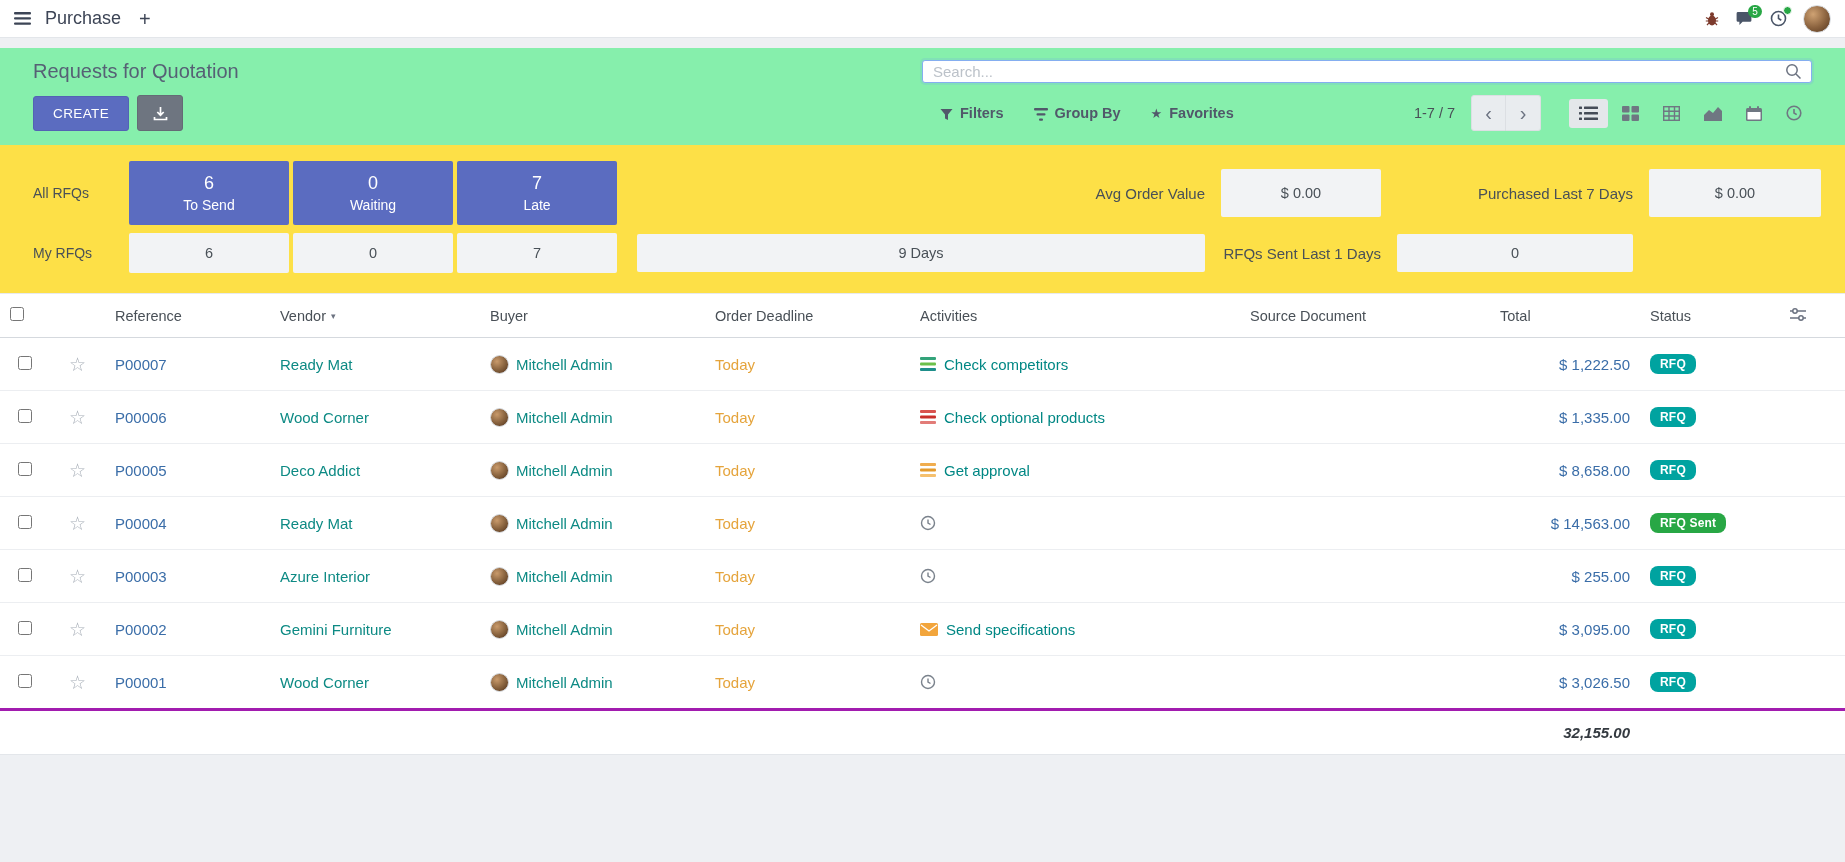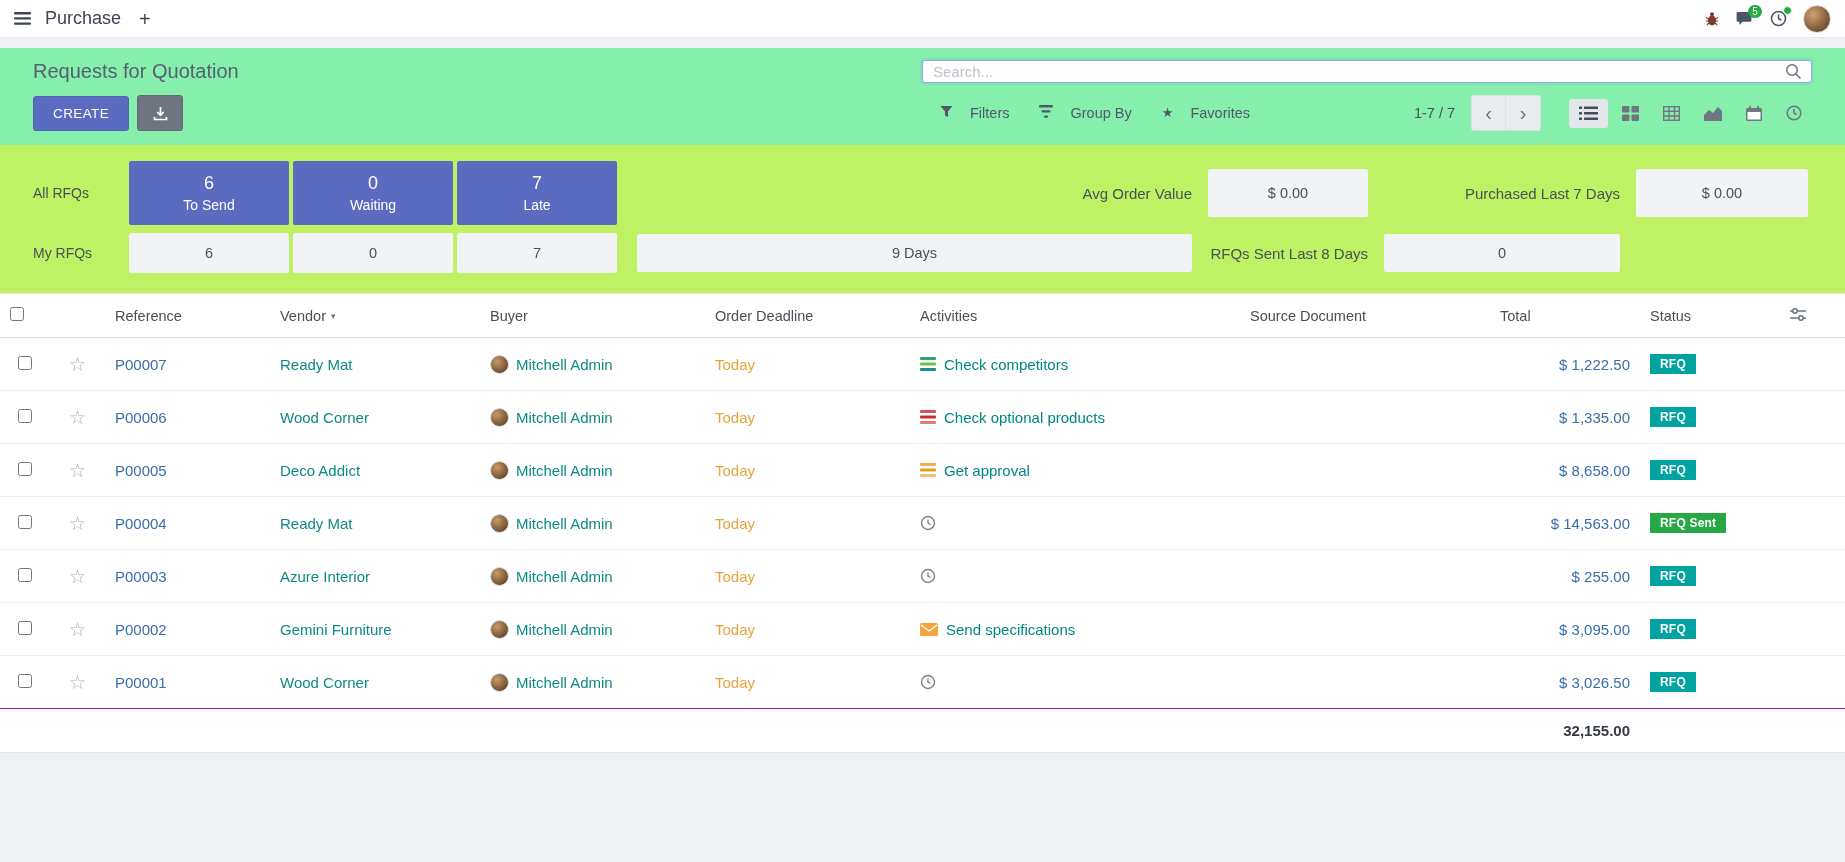--- a/index.html
+++ b/index.html
@@ -60,38 +60,38 @@
   .btn-create {
     background: #5b6cc0; color: #fff; border: 1px solid #5363b4; border-radius: 3px;
     font-size: 13.5px; letter-spacing: .4px; padding: 9px 19px; cursor: pointer; font-family: inherit;
   }
   .btn-export {
     background: #6e7580; border: 1px solid #646b75; border-radius: 3px; margin-left: 8px;
     width: 46px; height: 36px; display: inline-flex; align-items: center; justify-content: center; cursor: pointer;
   }
   .cp-controls { margin-left: auto; display: flex; align-items: center; width: 890px; }
   .search-opts { display: flex; align-items: center; gap: 30px; padding-left: 18px; }
-  .opt { display: inline-flex; align-items: flex-start; gap: 17px; font-size: 14.5px; color: #51586a; cursor: pointer; }
+  .opt { display: inline-flex; align-items: flex-end; gap: 7px; font-size: 14.5px; color: #51586a; cursor: pointer; font-weight: bold; }
   .opt .glyph-star { font-size: 13px; color: #51586a; }
   .pager { margin-left: auto; font-size: 14.5px; color: #495057; white-space: nowrap; }
   .pager-btns { display: flex; margin-left: 16px; }
   .pager-btn {
     width: 35px; height: 36px; background: #e9ecef; border: 1px solid #dcdfe3;
     display: inline-flex; align-items: center; justify-content: center;
     color: #6b7280; font-size: 20px; cursor: pointer; line-height: 1;
   }
   .pager-btn.prev { border-radius: 3px 0 0 3px; }
   .pager-btn.next { border-radius: 0 3px 3px 0; border-left: 0; }
   .switcher { display: flex; align-items: center; margin-left: 28px; gap: 4px; }
   .sw-item { padding: 7px 10px; border-radius: 3px; display: inline-flex; cursor: pointer; }
   .sw-item.active { background: #e4e7ea; }
   .sw-item svg { display: block; }
 
   
-  .dashboard { display: flex; padding: 16px 37px 20px 33px; background: #bef264; border-bottom: 1px solid #e8eaed; }
+  .dashboard { display: flex; padding: 16px 24px 20px 33px; background: #fde047; border-bottom: 1px solid #e8eaed; }
   .dash-left { display: flex; flex-direction: column; gap: 8px; }
   .dash-row { display: flex; align-items: center; }
   .dash-label { width: 96px; font-size: 14px; color: #495057; }
   .tiles { display: flex; gap: 4px; }
   .tile-big {
     width: 160px; height: 64px; background: #5b6cc0; color: #fff; border-radius: 2px;
     display: flex; flex-direction: column; align-items: center; justify-content: center; cursor: pointer;
   }
   .tile-big .t-val { font-size: 18px; margin-bottom: 3px; }
   .tile-big .t-label { font-size: 14px; }
@@ -135,25 +135,25 @@
   .buyer-cell { display: flex; align-items: center; gap: 7px; }
   .mini-avatar {
     width: 19px; height: 19px; border-radius: 50%; flex: 0 0 auto;
     background: radial-gradient(circle at 35% 32%, #c99a6b, #85603c 55%, #4f311c);
     border: 1px solid #d9dde2;
   }
   .activity-cell { display: flex; align-items: center; gap: 8px; color: #008784; }
   .activity-cell svg { flex: 0 0 auto; }
   .status-pill {
     display: inline-block; color: #fff; font-size: 12px; font-weight: 700;
-    padding: 3px 10px; border-radius: 0; letter-spacing: .2px;
+    padding: 3px 10px; border-radius: 8px; letter-spacing: .2px;
   }
   .pill-rfq { background: #00a3a0; }
   .pill-rfq-sent { background: #28a745; }
-  .footer-row td { border-top: 1px solid #a21caf; font-weight: 700; color: #343a40; padding: 13px 10px; }
+  .footer-row td { border-top: 3px solid #a21caf; font-weight: 700; color: #343a40; padding: 13px 10px; font-style: italic; }
   .bottom-space { height: 110px; background: #eef0f3; border-top: 1px solid #e3e6ea; }
 </style>
 </head>
 <body>
 
 <div class="navbar">
   <div class="nav-left">
     <span class="hamburger">
       <svg width="17" height="13" viewBox="0 0 17 13">
           <g fill="#3d4556">
@@ -334,21 +334,21 @@
       </div>
     </div>
 
     <div class="dash-right">
       <span class="stat-label">Avg Order Value</span>
       <div class="stat-box tall">$ 0.00</div>
       <span class="stat-label">Purchased Last 7 Days</span>
       <div class="stat-box tall">$ 0.00</div>
 
       <div class="stat-box short">9 Days</div>
-      <span class="stat-label">RFQs Sent Last 8 Days</span>
+      <span class="stat-label">RFQs Sent Last 1 Days</span>
       <div class="stat-box short">0</div>
     </div>
   </div>
 
   <table class="listview">
     <colgroup>
       <col style="width:50px">
         <col style="width:55px">
         <col style="width:165px">
         <col style="width:210px">

